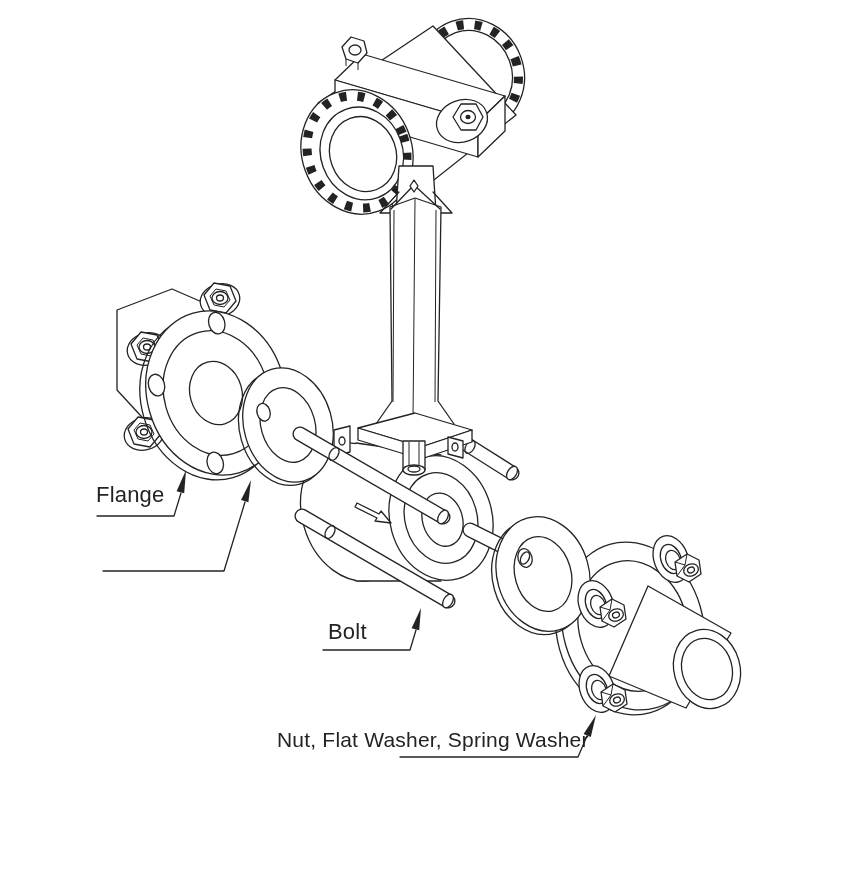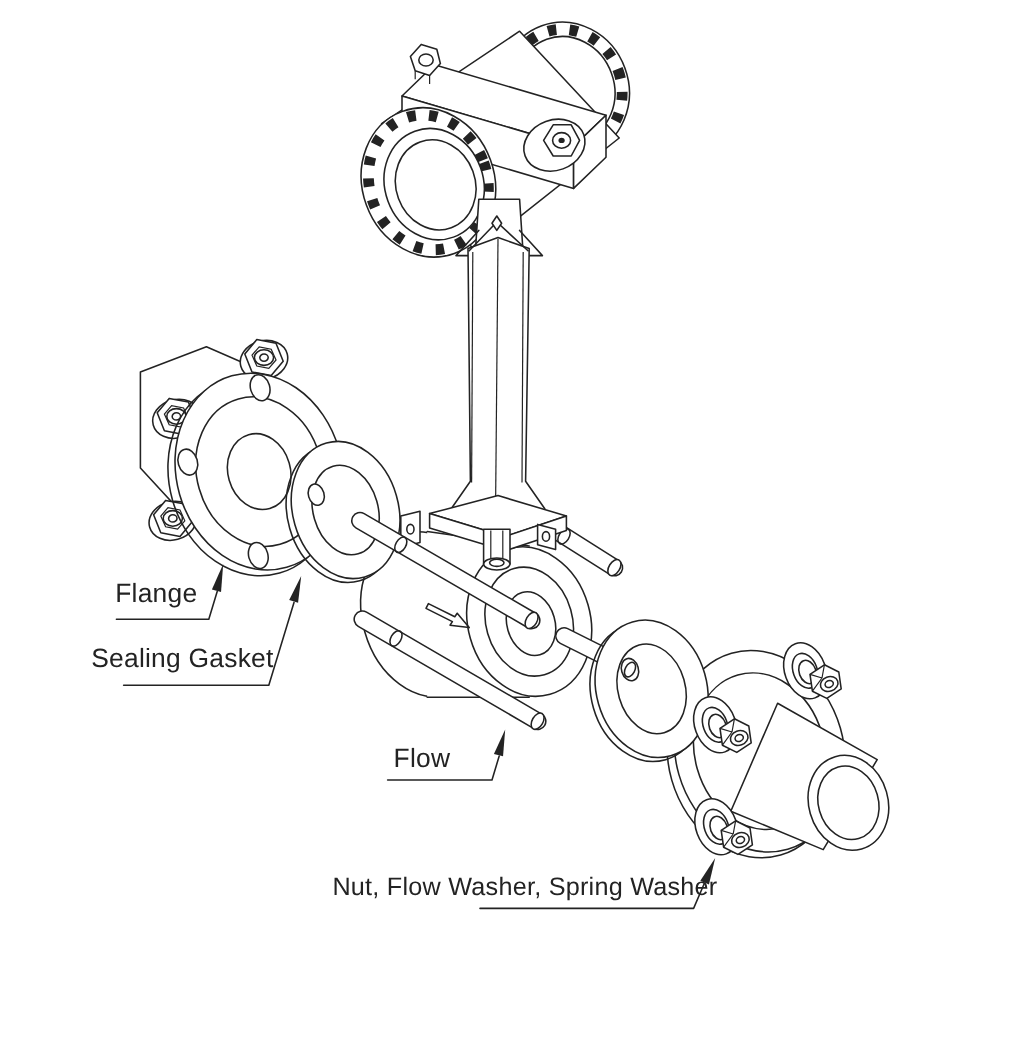--- a/index.html
+++ b/index.html
@@ -246,19 +246,18 @@
       <polygon class="blk" points="251,480 248.4,502.2 241,500.1"></polygon>
       <path class="ln" d="M323,650 L410,650 L416,630"></path>
       <polygon class="blk" points="421,608 419.2,630.3 411.6,628.3"></polygon>
       <path class="ln" d="M400,757 L578,757 L587,736"></path>
       <polygon class="blk" points="596,715 590.8,737 583.6,734"></polygon>
     </g>
   </svg>
 
   <div class="label" style="left:96px; top:483px;">Flange</div>
 
-  <div class="label" style="left:76px; top:537px;">Sealing Gasket</div>
-
-  <div class="label" style="left:328px; top:620px;">Flow</div>
-
-  <div class="label small" style="left:277px; top:728px;">Nut, Flow Washer, Spring Washer</div>
+
+  <div class="label" style="left:328px; top:620px;">Bolt</div>
+
+  <div class="label small" style="left:277px; top:728px;">Nut, Flat Washer, Spring Washer</div>
 
 </div>
 
 </body></html>

